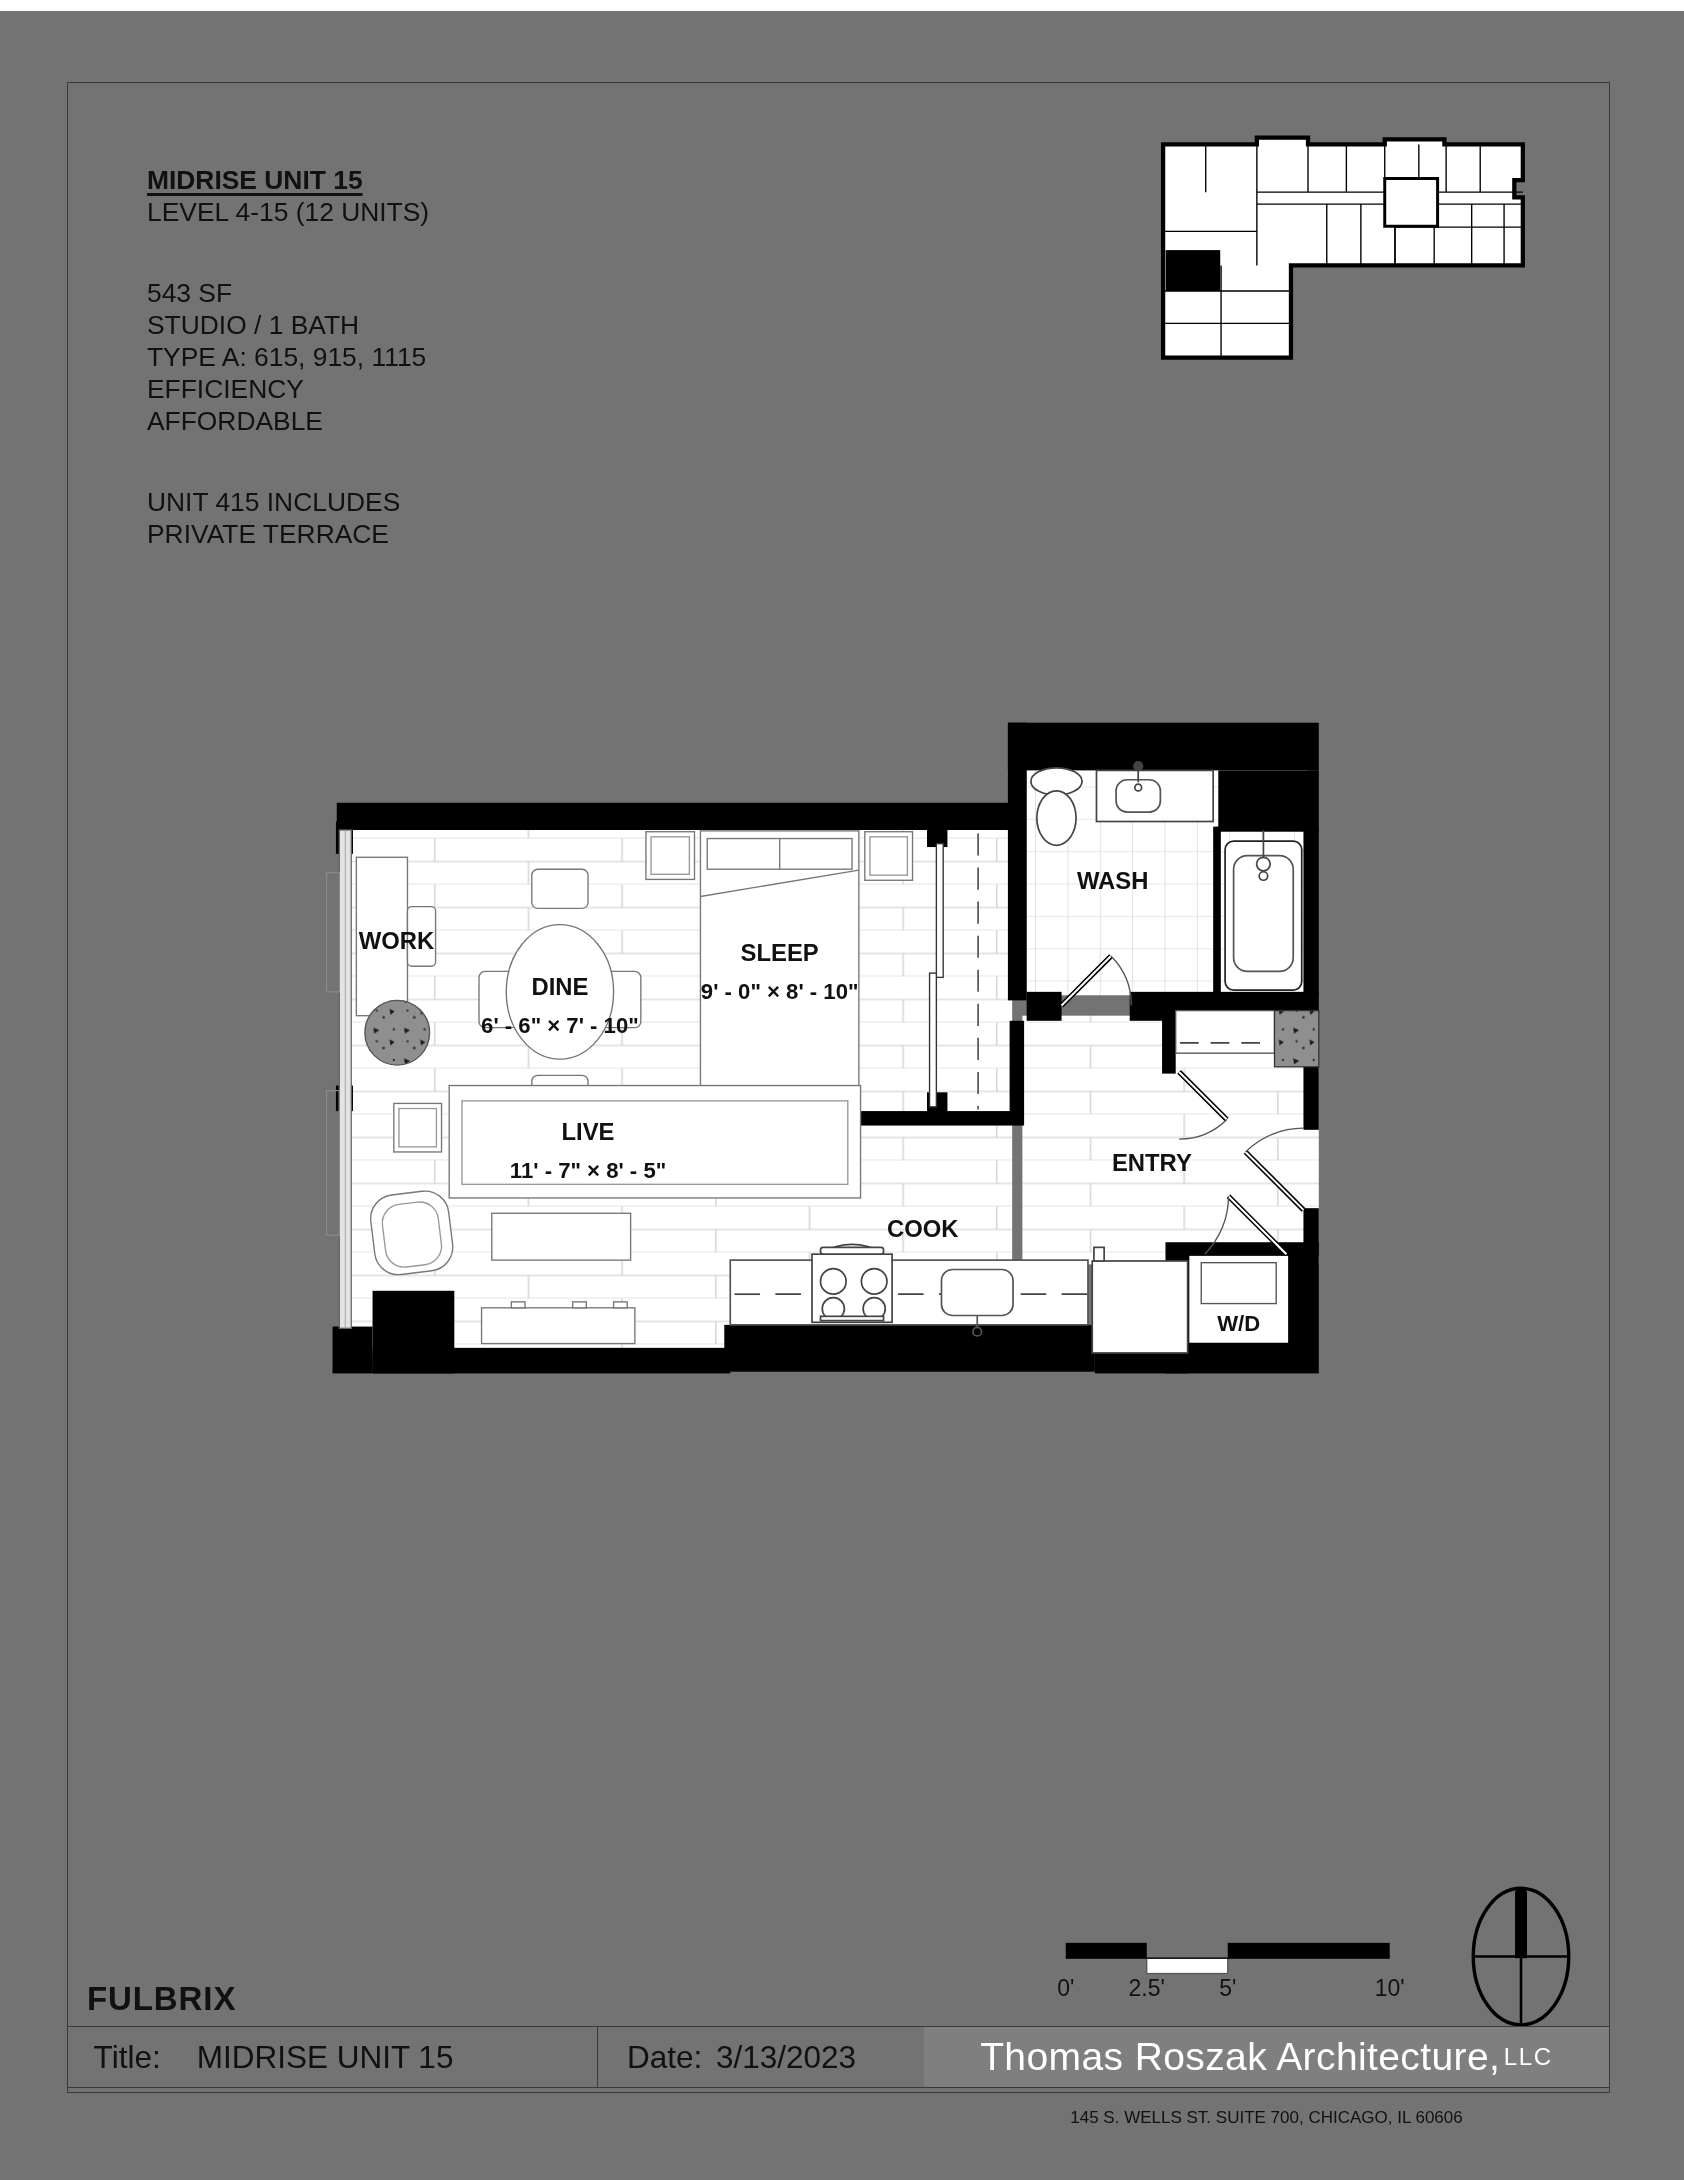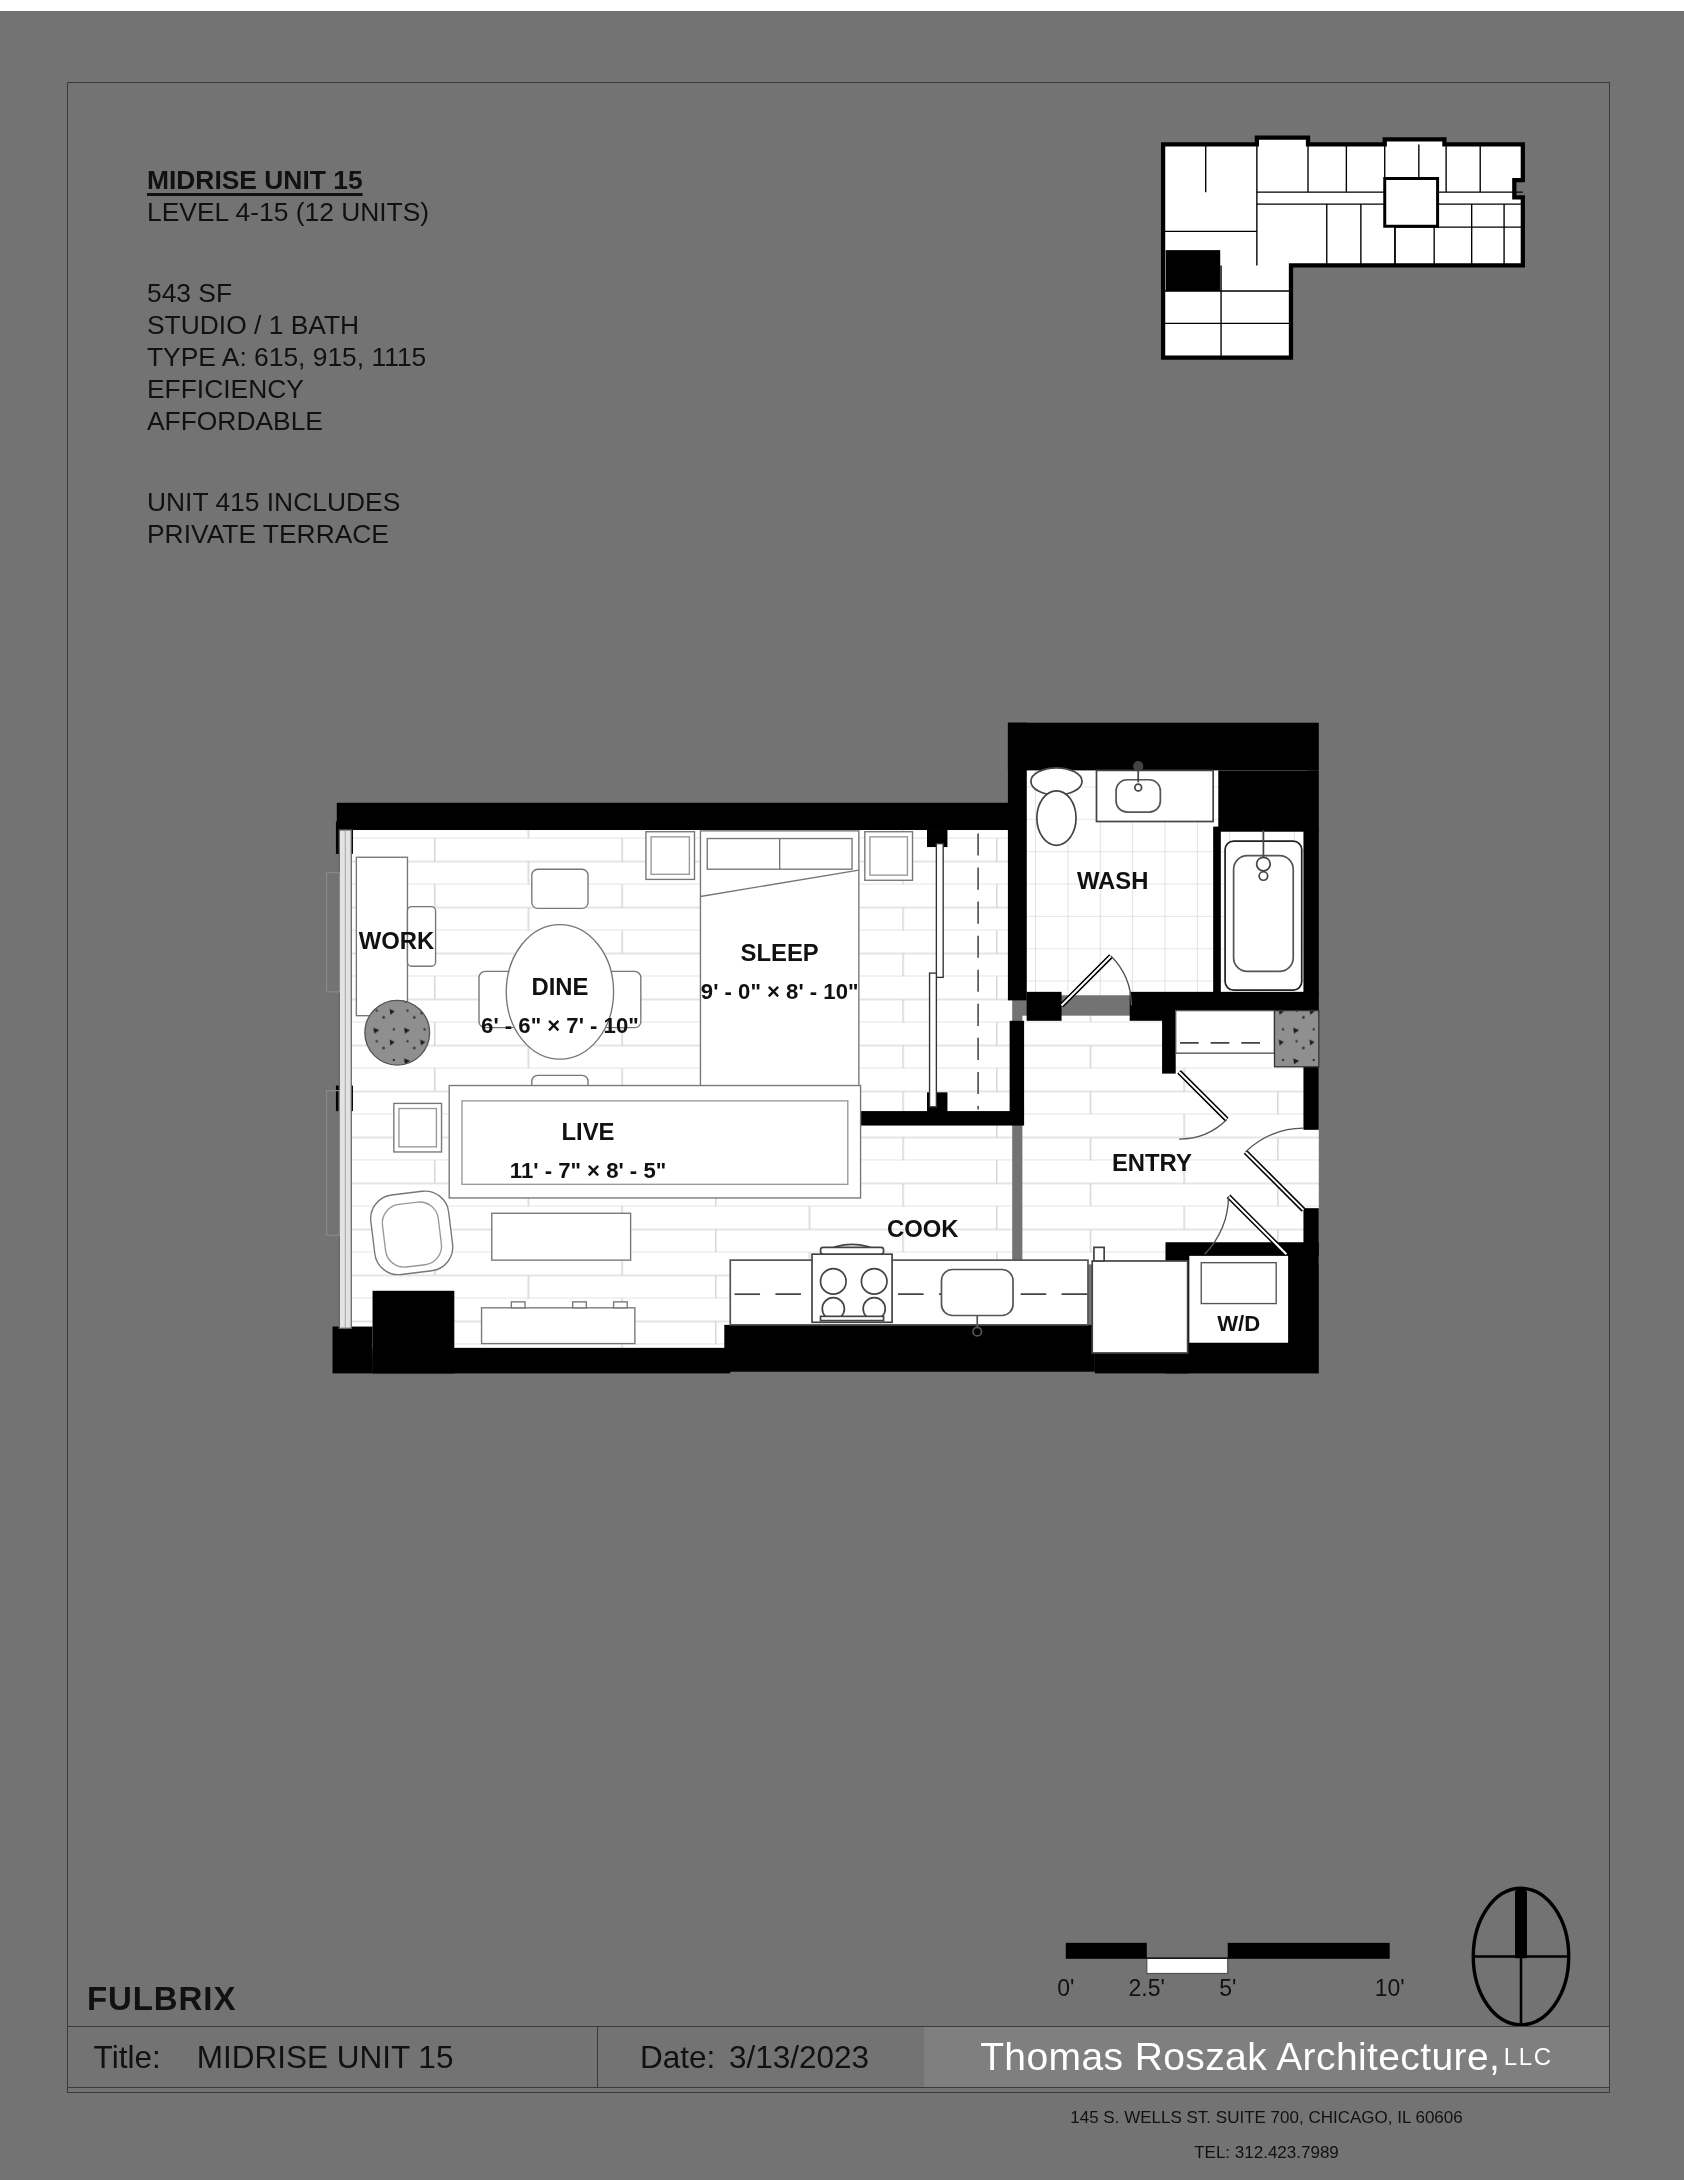--- a/index.html
+++ b/index.html
@@ -28,21 +28,21 @@
   .fulbrix{position:absolute;left:87px;top:1969px;font-size:33px;font-weight:bold;letter-spacing:0.9px;}
   .titleband{
     position:absolute;left:67px;top:2015px;width:1543px;height:62px;
     border-top:1.7px solid #3a3a3a;border-bottom:1.7px solid #3a3a3a;
     border-left:1.7px solid #3a3a3a;border-right:1.7px solid #3a3a3a;
     box-sizing:border-box;display:flex;
   }
   .tb-cell{display:flex;align-items:center;font-size:31.5px;box-sizing:border-box;}
   .tb-title{width:529px;padding-left:25.6px;}
   .tb-title .val{margin-left:36px;}
-  .tb-date{width:327px;border-left:1.7px solid #3a3a3a;padding-left:42px;}
+  .tb-date{width:327px;border-left:1.7px solid #3a3a3a;padding-left:29px;}
   .tb-date .val{margin-left:13.6px;}
   .tb-firm{
     flex:1;background:#7f7f7f;color:#ffffff;justify-content:center;
     font-size:39px;letter-spacing:0.4px;
   }
   .tb-firm .llc{font-size:24px;margin-left:3.4px;letter-spacing:1.7px;}
   .address{
     position:absolute;left:923px;top:2089px;width:687px;text-align:center;
     font-size:17px;line-height:35px;
   }
@@ -314,16 +314,15 @@
       <span class="val">3/13/2023</span>
     </div>
     <div class="tb-cell tb-firm">
       <span>Thomas Roszak Architecture,</span>
       <span class="llc">LLC</span>
     </div>
   </div>
 
   <div class="address">
     <div>145 S. WELLS ST.  SUITE 700, CHICAGO, IL 60606</div>
-    <div>TEL: 312.423.7989</div>
   </div>
 </div>
 
 
 </body></html>

